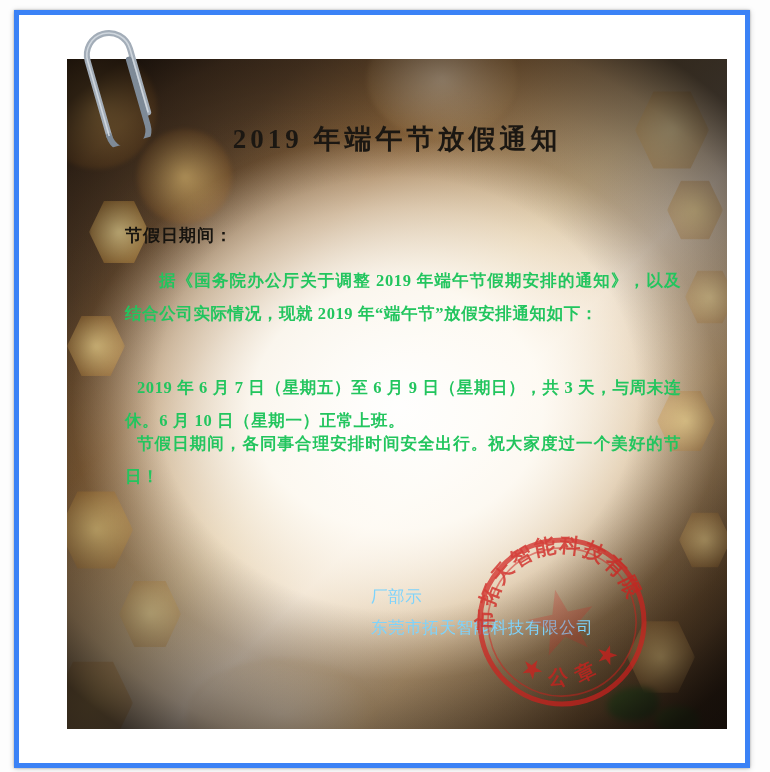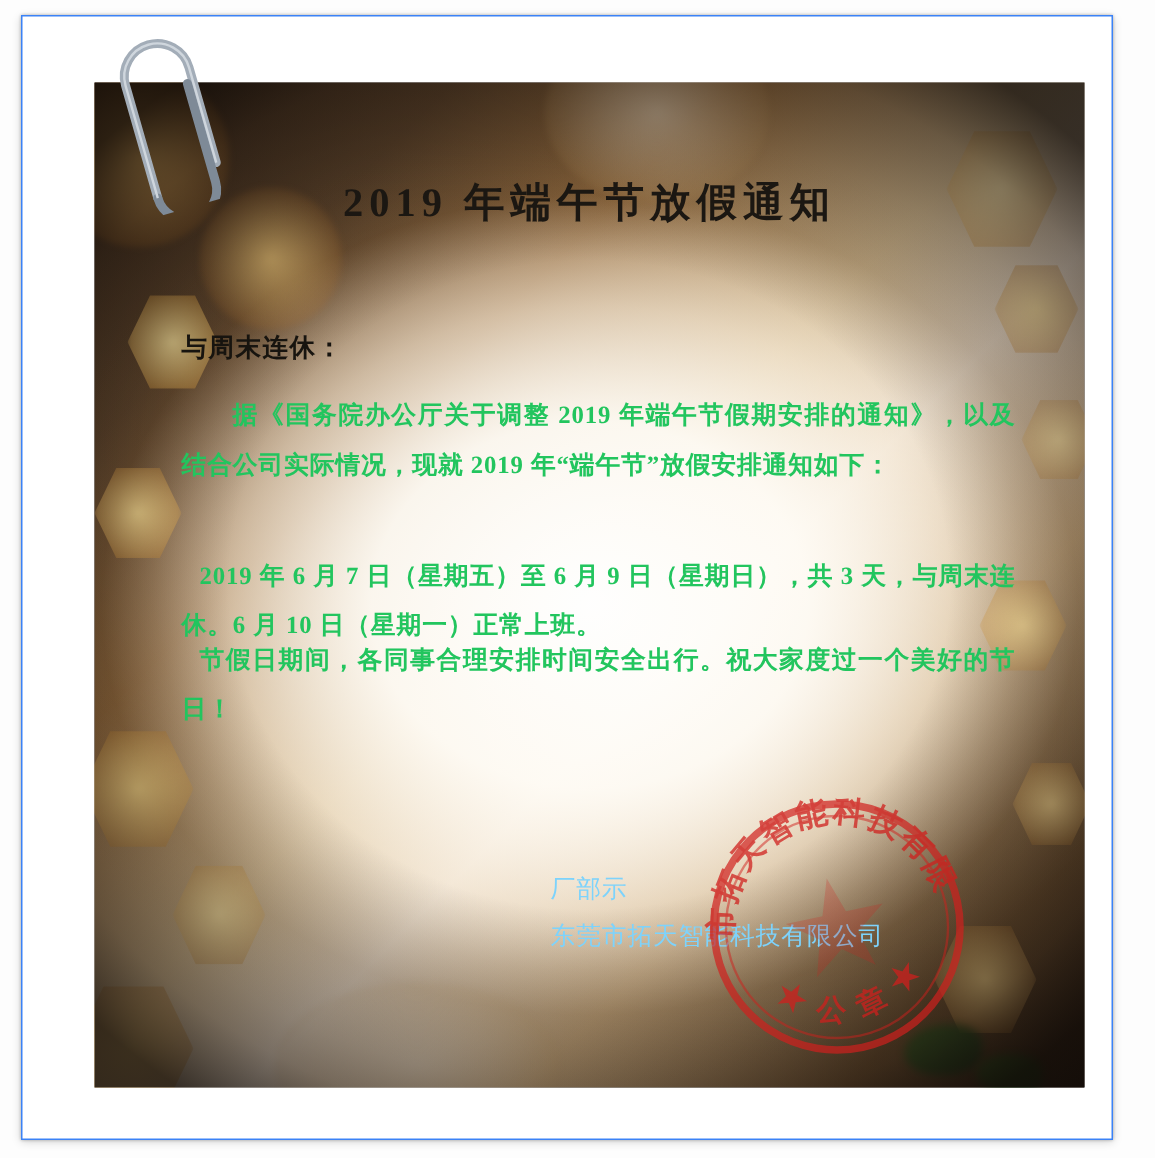--- a/index.html
+++ b/index.html
@@ -23,21 +23,21 @@
     box-sizing: border-box;
   }
   .page-frame {
     position: absolute;
     left: 14px;
     top: 10px;
     width: 726px;
     height: 748px;
     background: #ffffff;
     box-shadow: 0 0 2px rgba(0,0,0,0.28), 0 1px 6px rgba(0,0,0,0.18);
-    border: 1px solid #3b82f6;
+    border: 5px solid #3b82f6;
   }
 
   
   .notice {
     position: absolute;
     left: 48px;
     top: 44px;
     width: 660px;
     height: 670px;
     overflow: hidden;
@@ -198,21 +198,21 @@
       <div class="b" style="left:300px;top:-40px;width:150px;height:120px;background:radial-gradient(ellipse,rgba(255,245,225,0.55),rgba(210,170,110,0.15) 70%,rgba(0,0,0,0) 100%);"></div>
       <div class="b" style="left:120px;top:600px;width:190px;height:110px;background:radial-gradient(ellipse,rgba(255,248,235,0.4),rgba(200,165,110,0.12) 70%,rgba(0,0,0,0) 100%);"></div>
 
       <div class="leaf" style="left:540px;top:628px;width:52px;height:34px;border-radius:60% 40% 50% 45%;"></div>
       <div class="leaf" style="left:588px;top:648px;width:44px;height:26px;border-radius:55% 45% 40% 60%;"></div>
 
       <div class="vignette"></div>
 
       <div class="doc-text">
         <div class="doc-title">2019 年端午节放假通知</div>
-        <div class="salutation">与周末连休：</div>
+        <div class="salutation">节假日期间：</div>
         <div class="para para1">据《国务院办公厅关于调整 2019 年端午节假期安排的通知》，以及结合公司实际情况，现就 2019 年“端午节”放假安排通知如下：</div>
         <div class="para para2">2019 年 6 月 7 日（星期五）至 6 月 9 日（星期日），共 3 天，与周末连休。6 月 10 日（星期一）正常上班。</div>
         <div class="para para3">节假日期间，各同事合理安排时间安全出行。祝大家度过一个美好的节日！</div>
 
         <div class="signature">
           <span class="sig-line">厂部示</span>
           <span class="sig-line">东莞市拓天智能科技有限公司</span>
         </div>
 
         <div class="stamp">

